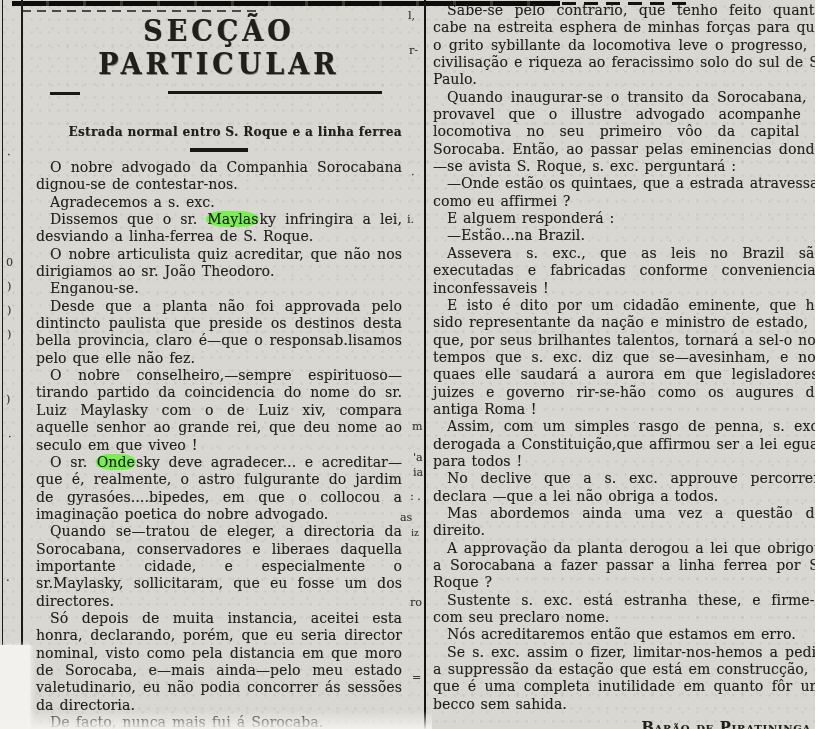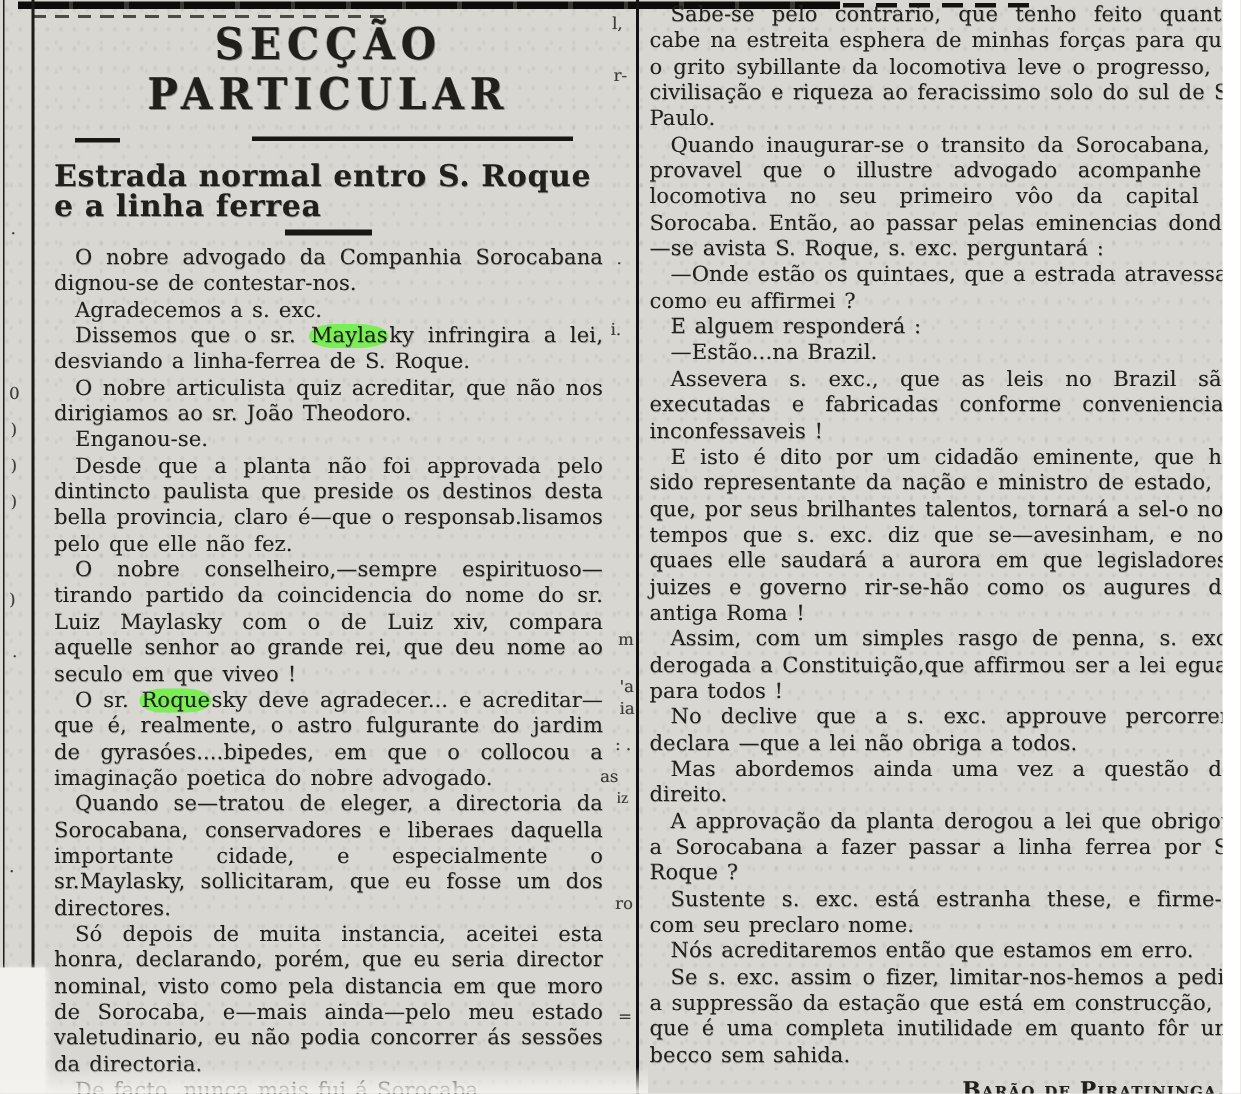--- a/index.html
+++ b/index.html
@@ -31,22 +31,22 @@
 
   #section-title{
     text-align:center;font-weight:bold;font-size:27px;letter-spacing:4px;
     margin:2px 0 0 0;transform:scaleY(1.08);
     text-shadow:0.6px 0.6px 0 rgba(32,30,26,.45), -0.4px 0 0 rgba(32,30,26,.3);
   }
   #masthead-rule{position:relative;height:14px;margin-top:9px;}
   #masthead-rule .dash{position:absolute;left:14px;top:5px;width:30px;height:3px;background:#181714;}
   #masthead-rule .line{position:absolute;left:132px;top:4px;width:214px;height:3px;background:#181714;}
   #article-headline{
-    text-align:left;font-weight:bold;font-size:20px;line-height:20px;
-    margin:6px 0 0 0;letter-spacing:.4px;
+    text-align:right;font-weight:bold;font-size:12px;line-height:20px;
+    margin:21px 0 0 0;letter-spacing:.4px;
     text-shadow:.4px .4px 0 rgba(32,30,26,.4);
   }
   #headline-separator{width:58px;height:4px;background:#191815;margin:6px auto 0 auto;}
 
   .body-text{margin-top:7px;}
   .para{
     margin:0;font-size:14px;line-height:17.35px;text-align:justify;
     text-indent:14px;letter-spacing:.1px;word-spacing:1.5px;
     text-shadow:.35px .35px 0 rgba(35,32,28,.32);
   }
@@ -92,21 +92,21 @@
     <div id="article-headline">Estrada normal entro S. Roque e a linha ferrea</div>
     <div id="headline-separator"></div>
     <div class="body-text">
         <p class="para">O nobre advogado da Companhia Sorocabana dignou-se de contestar-nos.</p>
         <p class="para">Agradecemos a s. exc.</p>
         <p class="para">Dissemos que o sr. <span class="hl">Maylas</span>ky infringira a lei, desviando a linha-ferrea de S. Roque.</p>
         <p class="para">O nobre articulista quiz acreditar, que não nos dirigiamos ao sr. João Theodoro.</p>
         <p class="para">Enganou-se.</p>
         <p class="para">Desde que a planta não foi approvada pelo dintincto paulista que preside os destinos desta bella provincia, claro é—que o responsab.lisamos pelo que elle não fez.</p>
         <p class="para">O nobre conselheiro,—sempre espirituoso—tirando partido da coincidencia do nome do sr. Luiz Maylasky com o de Luiz xiv, compara aquelle senhor ao grande rei, que deu nome ao seculo em que viveo !</p>
-        <p class="para">O sr. <span class="hl">Roque</span>sky deve agradecer... e acreditar—que é, realmente, o astro fulgurante do jardim de gyrasóes....bipedes, em que o collocou a imaginação poetica do nobre advogado.</p>
+        <p class="para">O sr. <span class="hl">Onde</span>sky deve agradecer... e acreditar—que é, realmente, o astro fulgurante do jardim de gyrasóes....bipedes, em que o collocou a imaginação poetica do nobre advogado.</p>
         <p class="para">Quando se—tratou de eleger, a directoria da Sorocabana, conservadores e liberaes daquella importante cidade, e especialmente o sr.Maylasky, sollicitaram, que eu fosse um dos directores.</p>
         <p class="para">Só depois de muita instancia, aceitei esta honra, declarando, porém, que eu seria director nominal, visto como pela distancia em que moro de Sorocaba, e—mais ainda—pelo meu estado valetudinario, eu não podia concorrer ás sessões da directoria.</p>
         <p class="para">De facto, nunca mais fui á Sorocaba.</p>
       </div>
   </div>
 
   <div id="right-column">
     <div class="body-text" style="margin-top:0">
         <p class="para">Sabe-se pelo contrario, que tenho feito quanto cabe na estreita esphera de minhas forças para que o grito sybillante da locomotiva leve o progresso, a civilisação e riqueza ao feracissimo solo do sul de S. Paulo.</p>
         <p class="para">Quando inaugurar-se o transito da Sorocabana, é provavel que o illustre advogado acompanhe a locomotiva no seu primeiro vôo da capital á Sorocaba. Então, ao passar pelas eminencias donde—se avista S. Roque, s. exc. perguntará :</p>

